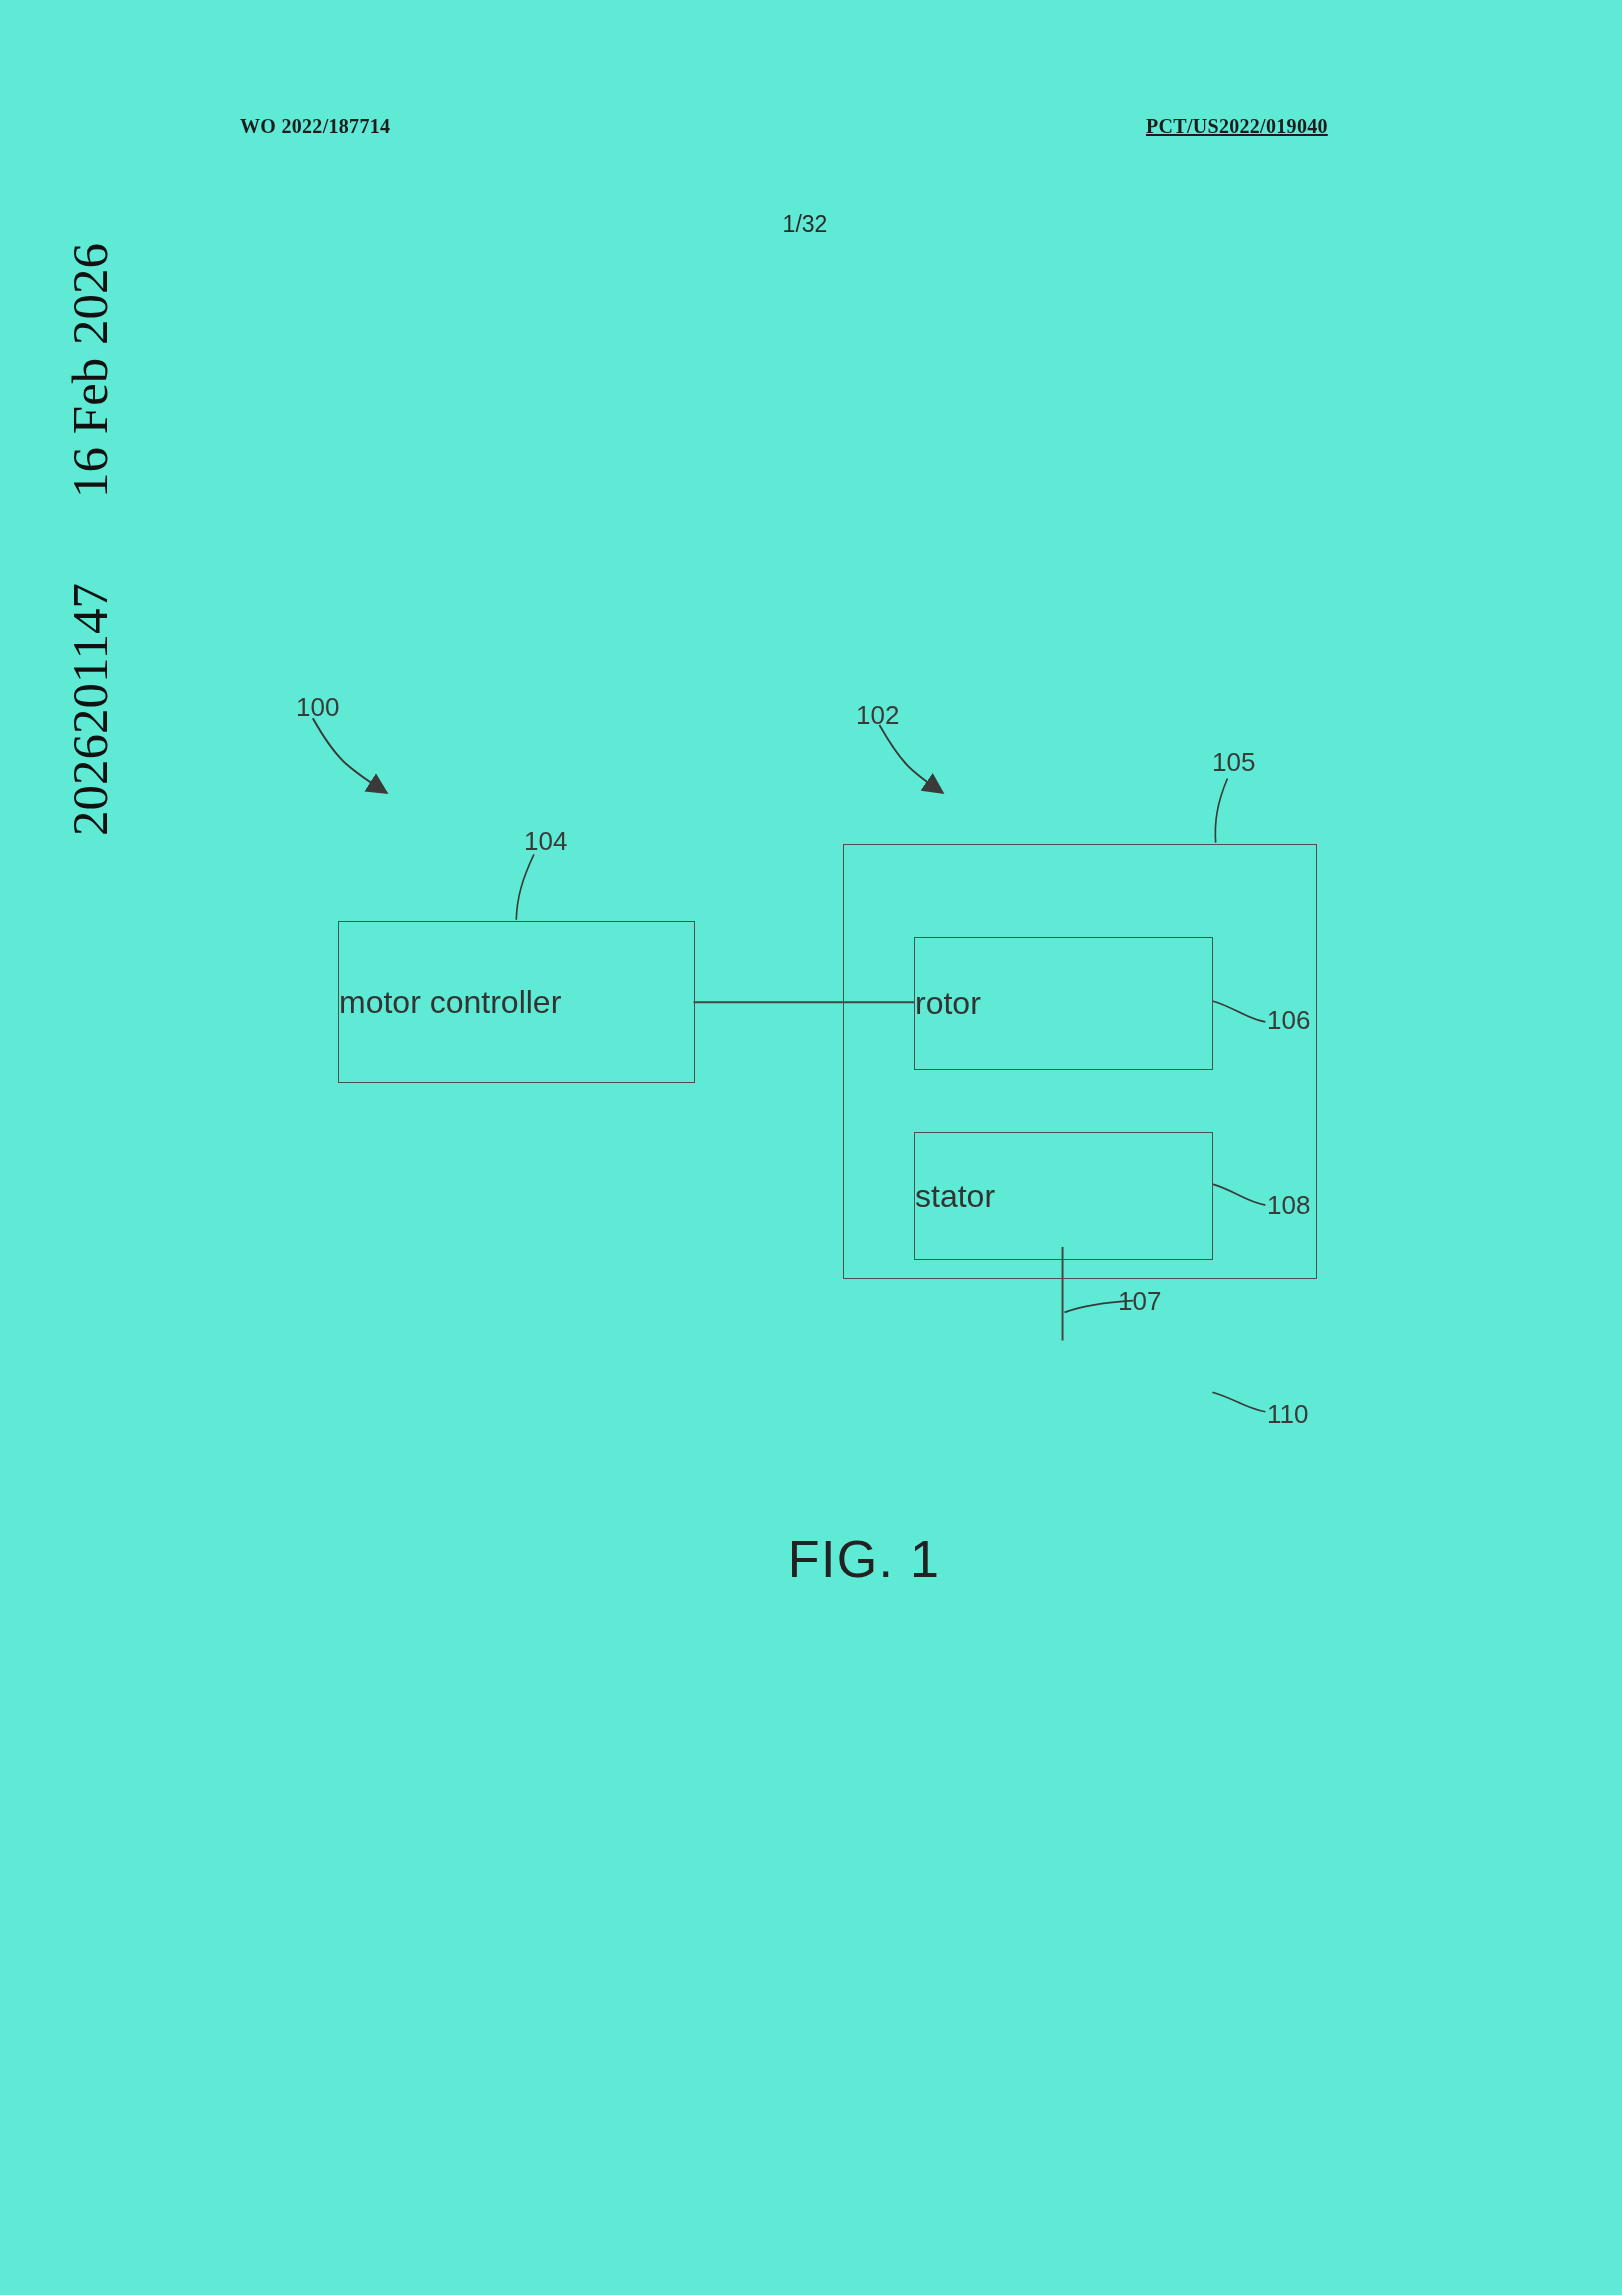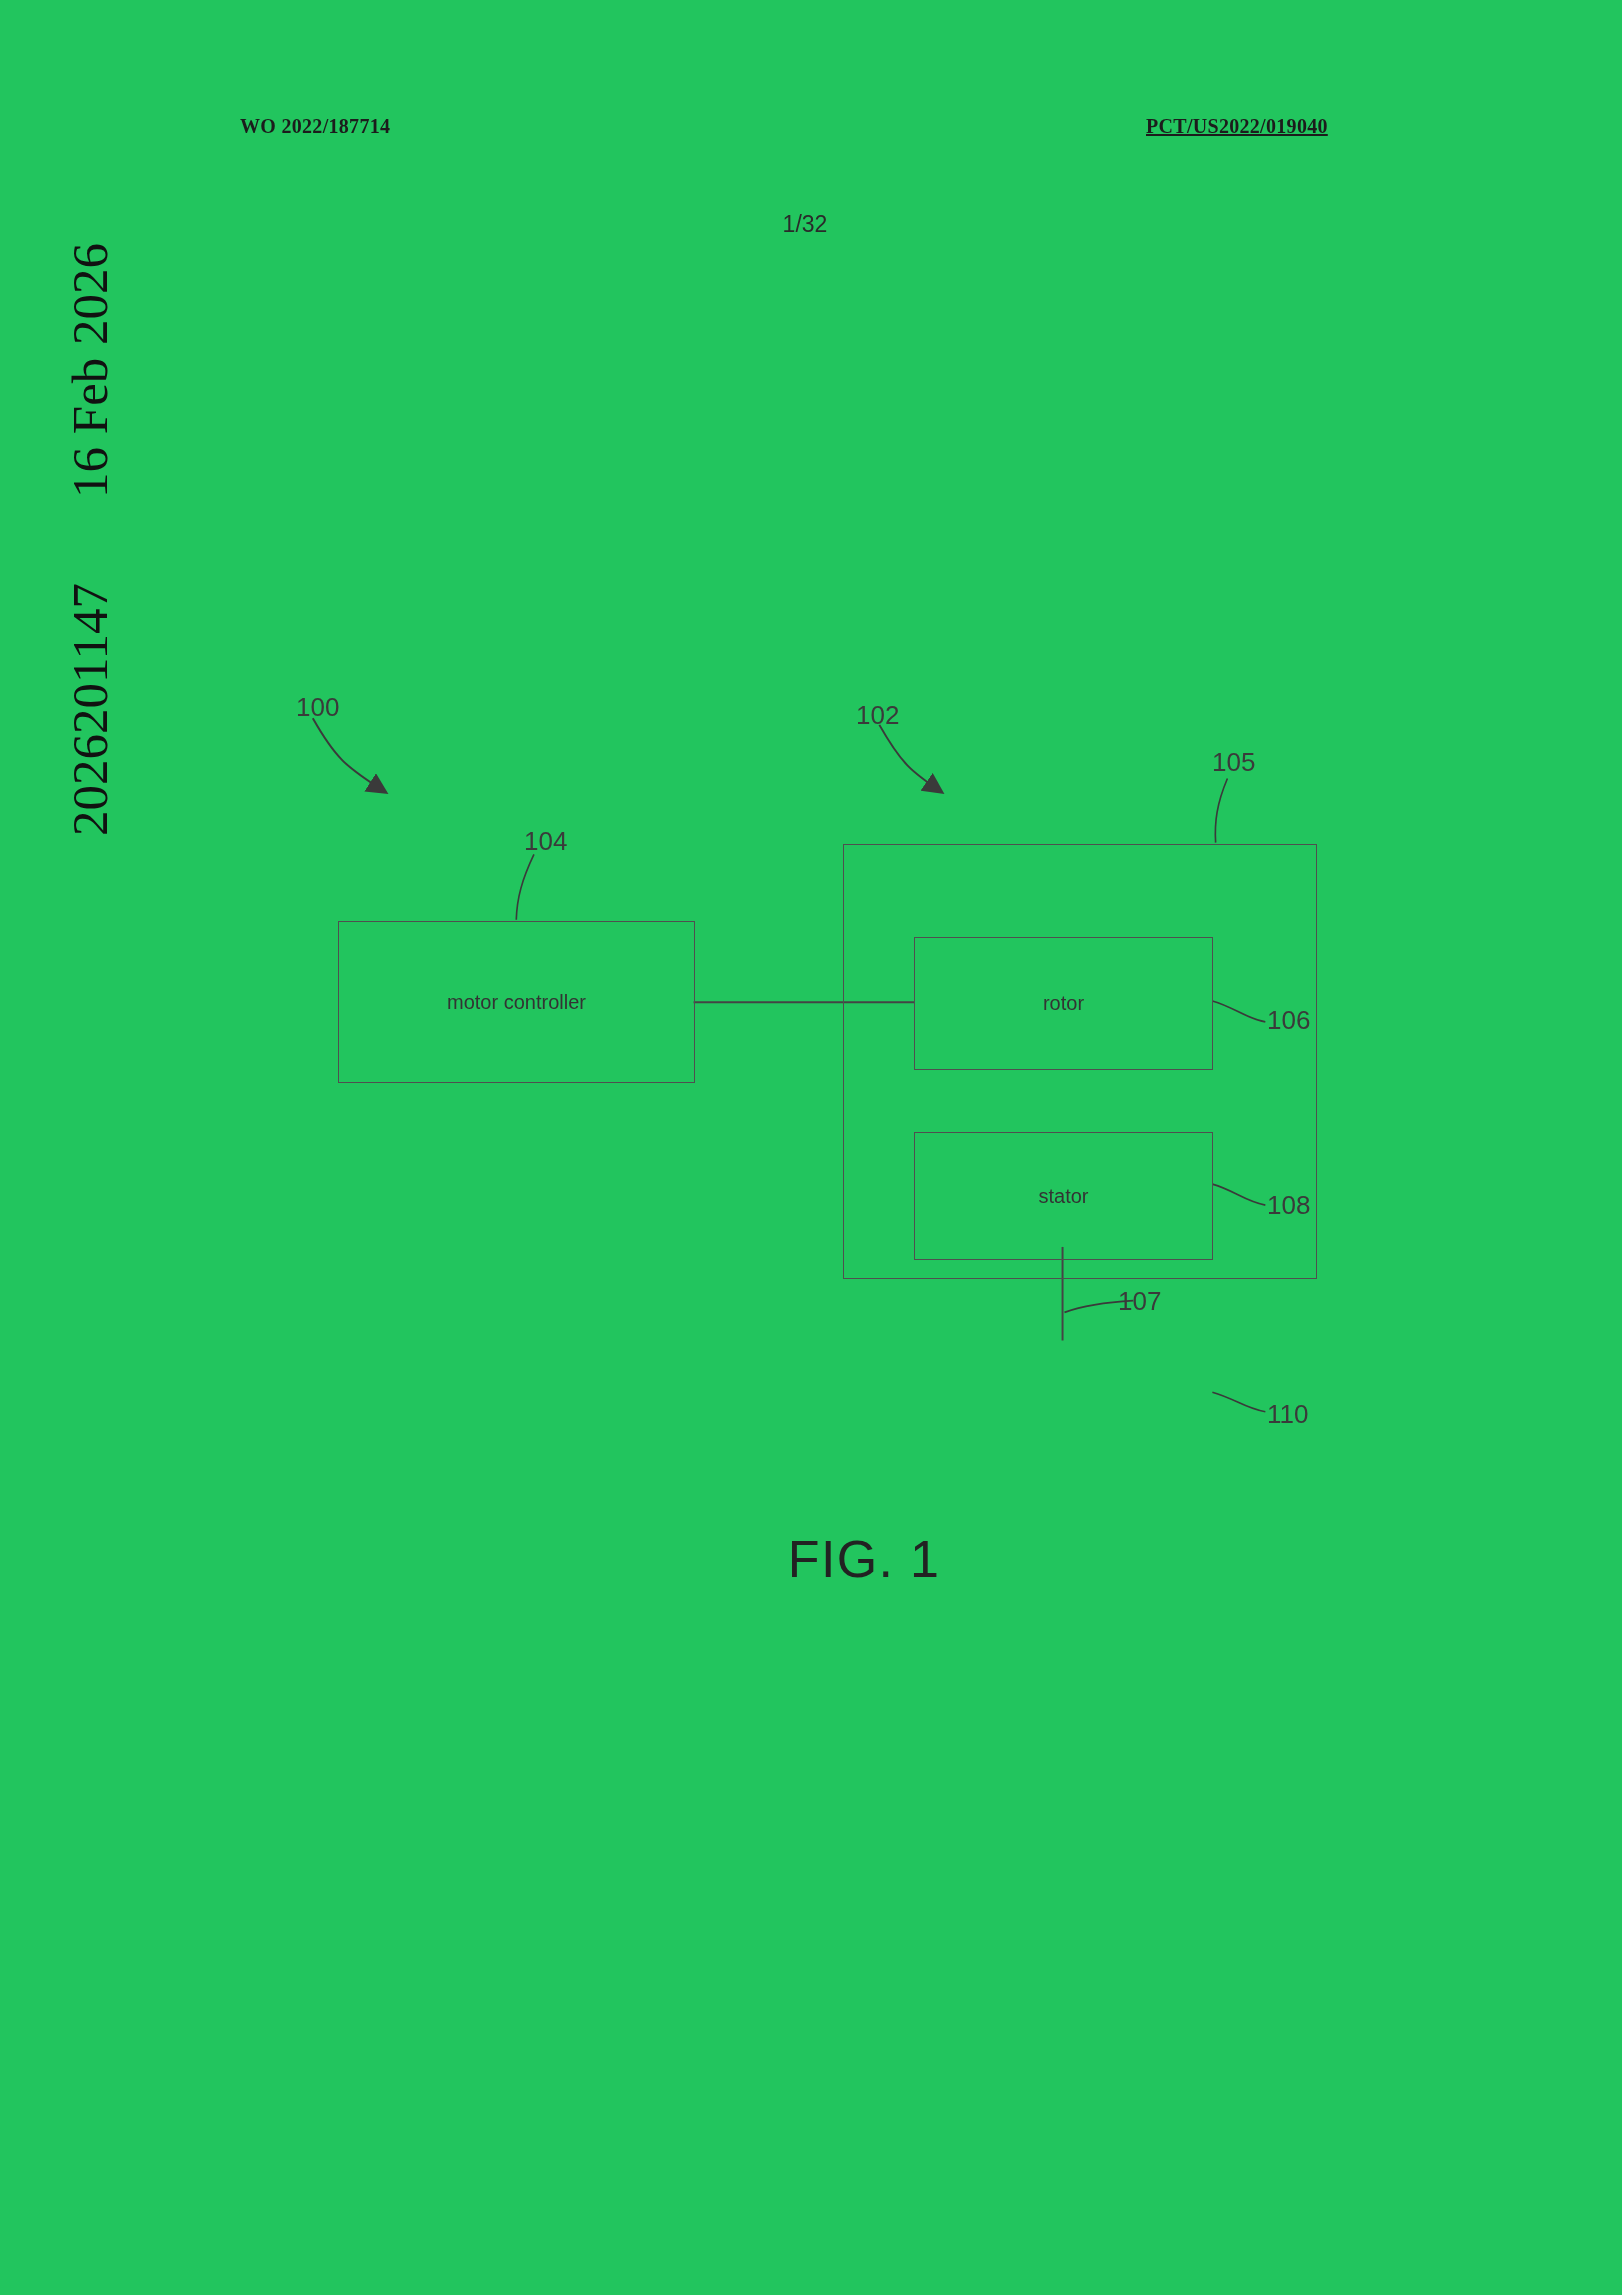--- a/index.html
+++ b/index.html
@@ -1,20 +1,20 @@
 <!DOCTYPE html>
 <html style="font-size:10.5px"><head>
 <meta charset="utf-8">
 <style>
   html, body { margin: 0; padding: 0; background: #e8e8e8; }
   .page {
     position: relative;
     width: 1622px;
     height: 2295px;
-    background: #22c55e;
+    background: #5eead4;
     font-family: "Liberation Sans", sans-serif;
     overflow: hidden;
   }
   .hdr {
     position: absolute;
     font-family: "Liberation Serif", serif;
     font-weight: bold;
     font-size: 20px;
     color: #1c1c1c;
     letter-spacing: 0.3px;
@@ -48,22 +48,21 @@
     position: absolute;
     left: 0; top: 0;
     width: 1622px; height: 2295px;
   }
 
   .box {
     position: absolute;
     border: 1.3px solid #4f4f4f;
     display: flex;
     align-items: center;
-    justify-content: center;
-    font-size: 20px;
+    font-size: 32px;
     color: #333;
     background: transparent;
     text-align: center;
   }
   .box-motor-controller { left: 338px;  top: 921px; width: 355px; height: 160px; }
   .box-motor           { left: 843px; top: 844px; width: 472px; height: 433px; }
   .box-rotor           { left: 914px; top: 937px; width: 297px; height: 131px; }
   .box-stator          { left: 914px; top: 1132px; width: 297px; height: 126px; }
   .box-load            { left: 914px; top: 1341px; width: 297px; height: 113px; }
 

